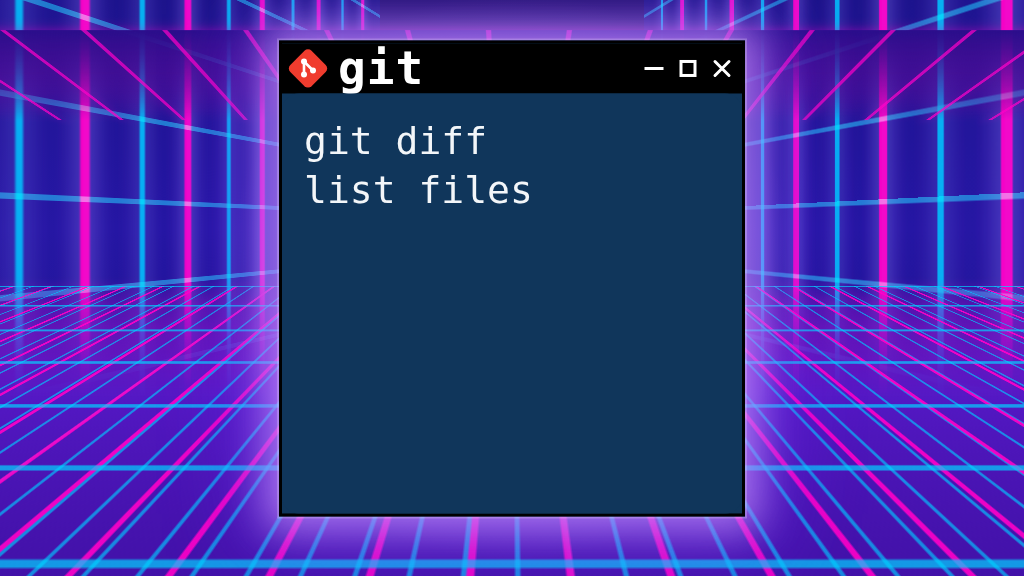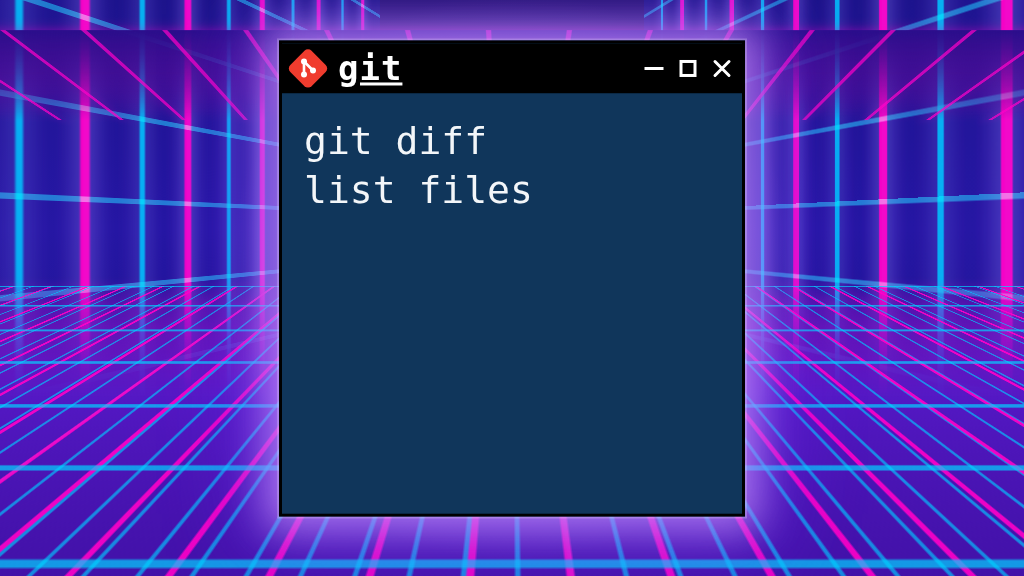--- a/index.html
+++ b/index.html
@@ -167,25 +167,24 @@
   }
   .git-glyph {
     position: absolute;
     left: 50%; top: 50%;
     width: 26px; height: 26px;
     transform: translate(-50%, -50%);
   }
 
   .title-text {
     font-family: "DejaVu Sans Mono", monospace;
-    font-size: 34px;
+    font-size: 46px;
     font-weight: 700;
     letter-spacing: 1px;
     line-height: 1;
-    text-decoration: underline;
   }
 
   .win-controls {
     margin-left: auto;
     display: flex;
     align-items: center;
     gap: 10px;
   }
   .ctl {
     width: 24px; height: 24px;
@@ -199,20 +198,21 @@
 
   .terminal-body {
     flex: 1;
     background: #10365b;
     color: #f3f6f9;
     font-family: "DejaVu Sans Mono", "Consolas", monospace;
     font-size: 38px;
     line-height: 1.28;
     padding: 24px 22px;
     white-space: pre;
+    border-radius: 17px;
   }
 </style>
 </head>
 <body>
 
 <div class="bg">
   <div class="wall left"></div>
   <div class="wall right"></div>
   <div class="ceiling"></div>
   <div class="floor"></div>

